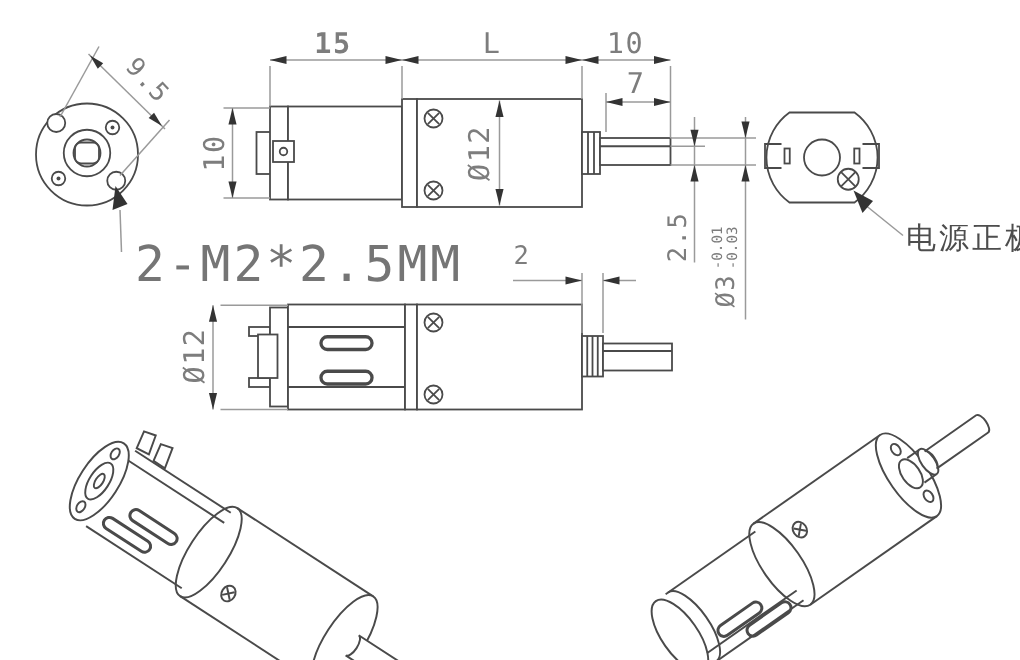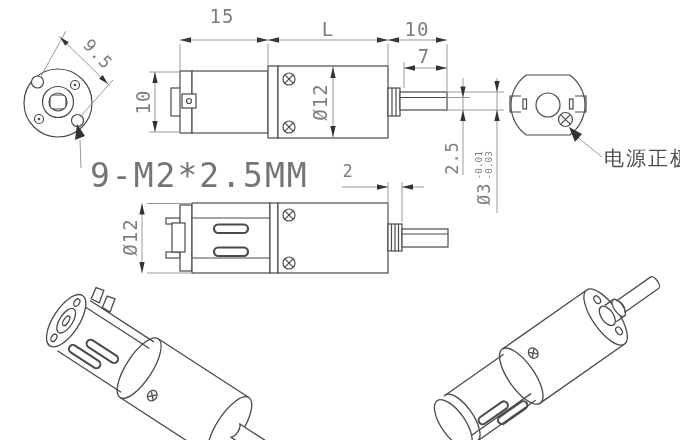--- a/index.html
+++ b/index.html
@@ -222,36 +222,36 @@
     <ellipse cx="192" cy="0" rx="6" ry="11"></ellipse>
     <line x1="196" y1="-10" x2="206" y2="-10"></line>
         <line x1="196" y1="10" x2="206" y2="10"></line>
     <ellipse cx="206" cy="0" rx="4.5" ry="10" fill="#fff"></ellipse>
     <path fill="#fff" d="M 208 -7 L 250 -7 A 3 7 0 0 1 250 7 L 208 7 A 3 7 0 0 0 208 -7 Z"></path>
   </g>
 </svg>
 
 <div class="dim small rot47" style="left:75px;top:44px;width:46px;height:20px;">9.5</div>
 
-<div class="dim" style="left:199px;top:6px;width:46px;height:20px;">15</div>
+<div class="dim" style="left:199px;top:19px;width:46px;height:20px;font-weight:bold;">15</div>
 <div class="dim" style="left:305px;top:19px;width:46px;height:20px;">L</div>
 <div class="dim" style="left:394px;top:19px;width:46px;height:20px;">10</div>
 <div class="dim" style="left:401px;top:46px;width:46px;height:20px;">7</div>
 <div class="dim rot90" style="left:120px;top:92px;width:46px;height:20px;">10</div>
 <div class="dim rot90" style="left:297px;top:92px;width:46px;height:20px;">Ø12</div>
 <div class="dim small rot90" style="left:429px;top:148px;width:46px;height:20px;">2.5</div>
 
 <div class="dim small rot90 tolwrap" style="left:447px;top:166px;width:74px;height:24px;">
   <span>Ø3</span>
   <span class="tols">
     <span>-0.01</span>
     <span>-0.03</span>
   </span>
 </div>
 
-<div class="dim" id="t-2m2" style="left:90px;top:158px;height:34px;">9-M2*2.5MM</div>
+<div class="dim" id="t-2m2" style="left:90px;top:158px;height:34px;">2-M2*2.5MM</div>
 
 <div class="dim small" style="left:338px;top:161px;width:20px;height:20px;">2</div>
 <div class="dim rot90" style="left:107px;top:227px;width:46px;height:20px;">Ø12</div>
 
 <div class="dim" id="t-power" style="left:604px;top:146px;height:24px;">电源正极</div>
 
 </div>
 
 </body></html>

